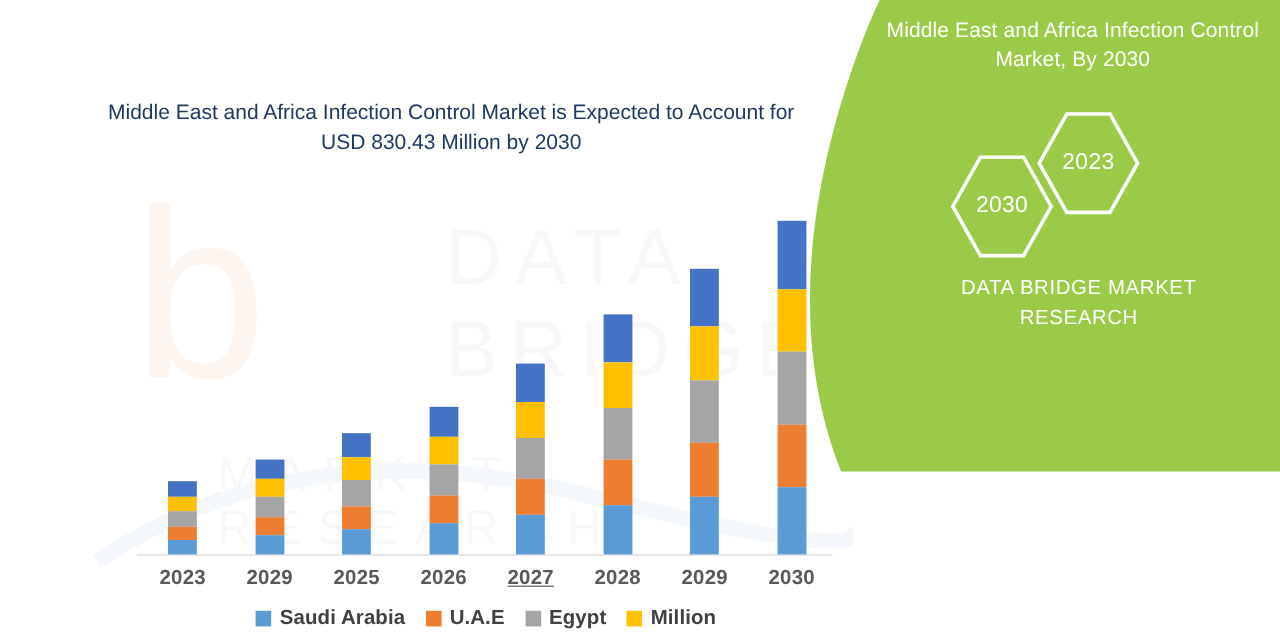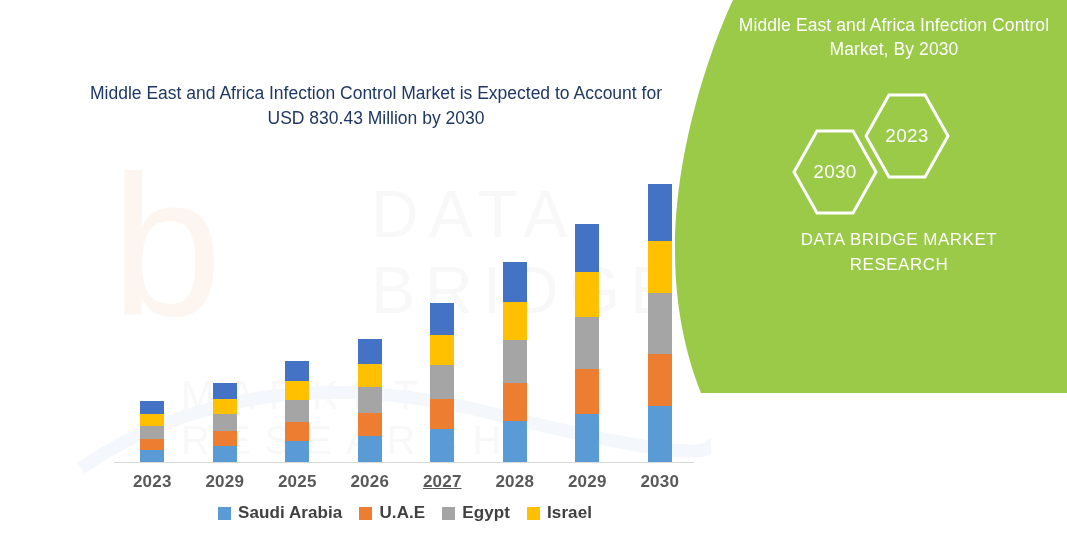--- a/index.html
+++ b/index.html
@@ -163,21 +163,21 @@
     font-weight: bold;
     color: #595959;
     letter-spacing: .2px;
   }
 
   .legend {
     position: absolute;
     left: 98px; top: 453px;
     width: 582px; height: 24px;
     display: flex;
-    align-items: center;
+    align-items: flex-end;
     justify-content: center;
     gap: 17px;
   }
   .legend-item { display: flex; align-items: center; gap: 7px; }
   .legend-swatch { width: 13px; height: 13px; display: inline-block; }
   .legend-label {
     font-size: 17px;
     font-weight: bold;
     color: #404040;
     letter-spacing: .1px;
@@ -293,21 +293,21 @@
           <div class="legend-item">
             <span class="legend-swatch" style="background: rgb(237, 125, 49);"></span>
             <span class="legend-label">U.A.E</span>
           </div>
           <div class="legend-item">
             <span class="legend-swatch" style="background: rgb(165, 165, 165);"></span>
             <span class="legend-label">Egypt</span>
           </div>
           <div class="legend-item">
             <span class="legend-swatch" style="background: rgb(255, 192, 0);"></span>
-            <span class="legend-label">Israel</span>
+            <span class="legend-label">Million</span>
           </div>
         </div>
     </div>
 
     <div class="footer">
     </div>
   </div>
 
   <div class="green-panel">
     <svg class="shape" viewBox="0 0 400 533" preserveAspectRatio="none">

